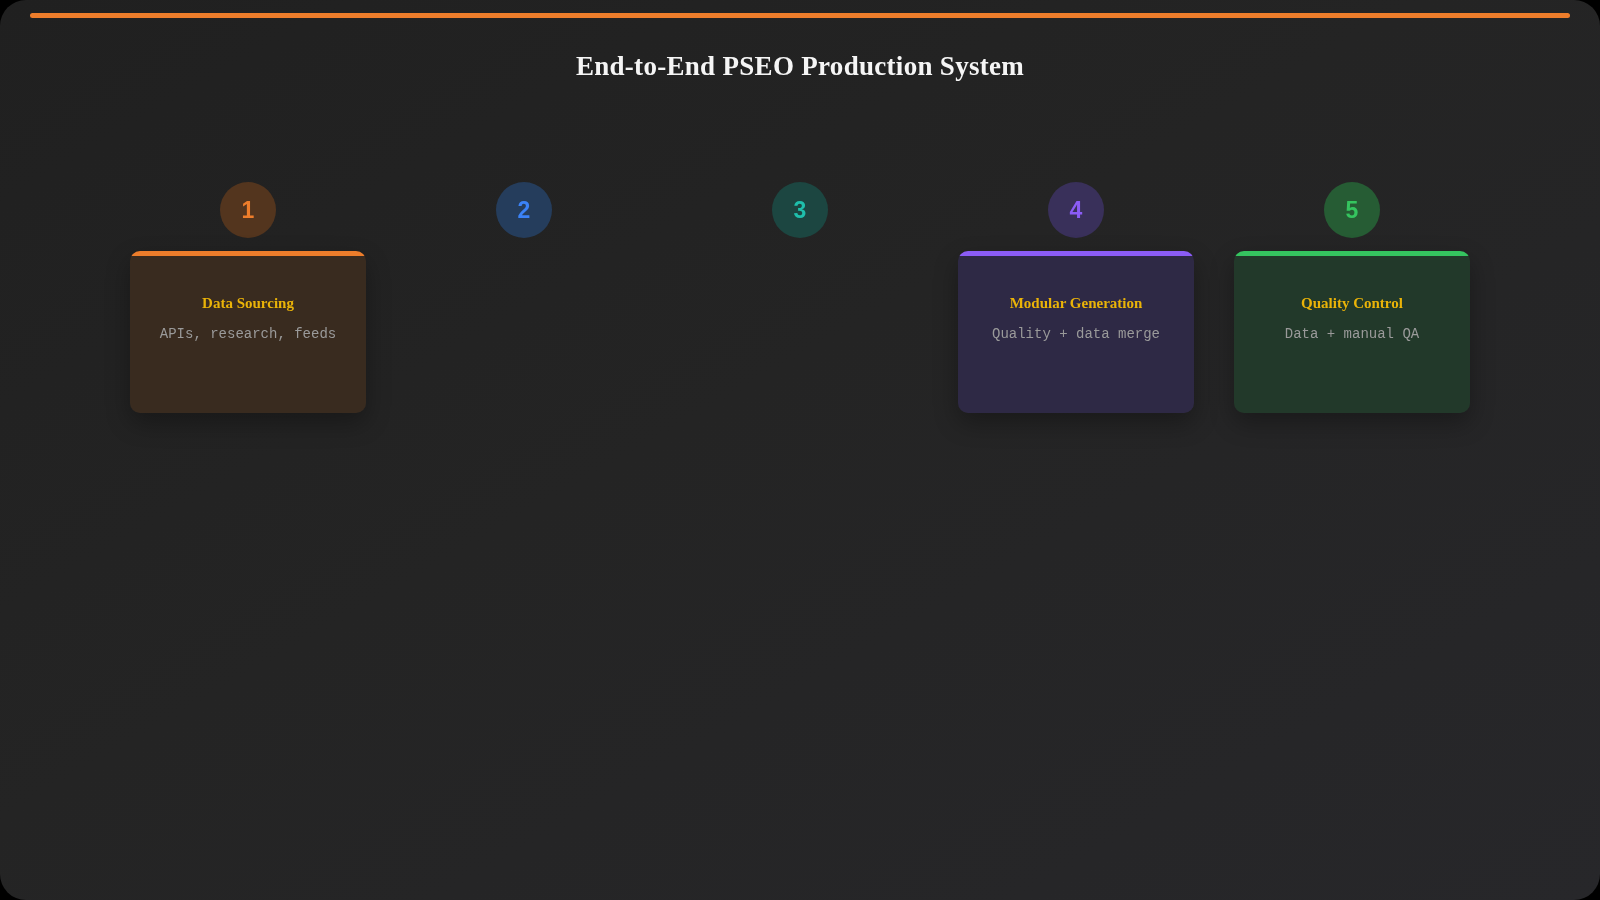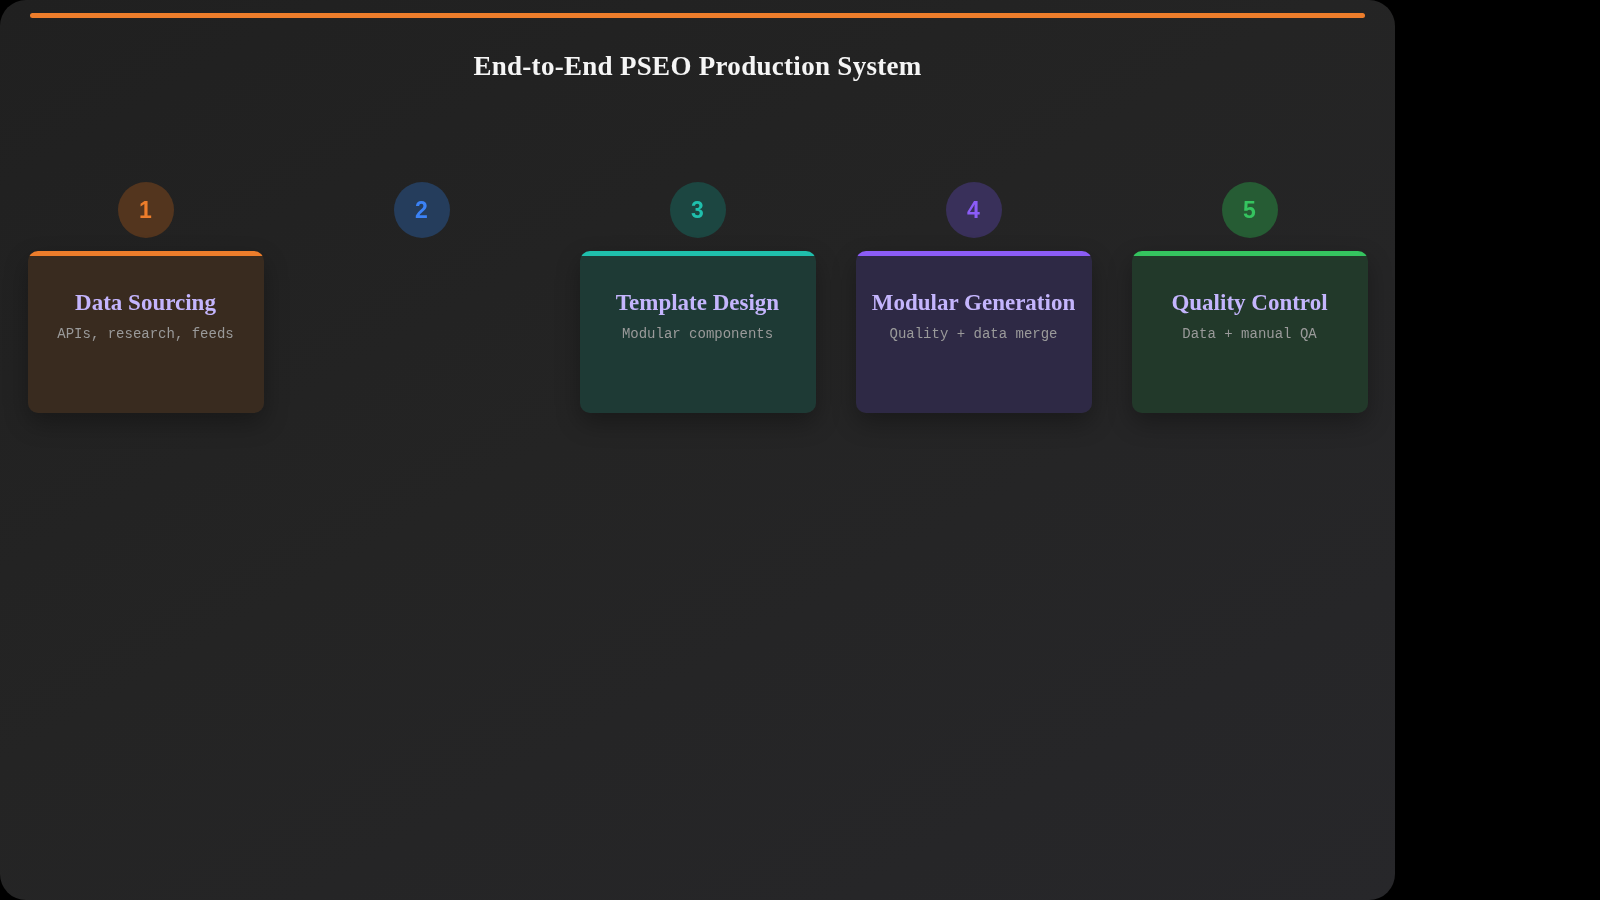--- a/index.html
+++ b/index.html
@@ -2,21 +2,21 @@
 <html><head>
 <meta charset="utf-8">
 <style>
   html, body {
     margin: 0;
     padding: 0;
     background: #000;
   }
   .canvas {
     position: relative;
-    width: 1395px;
+    width: 1600px;
     height: 900px;
     border-radius: 26px;
     overflow: hidden;
     background: linear-gradient(150deg, #202020 0%, #242424 45%, #27272a 100%);
     font-family: "Liberation Serif", serif;
   }
   .top-rule {
     position: absolute;
     top: 13px;
     left: 30px;
@@ -75,22 +75,22 @@
     background: var(--accent);
   }
   .stage-card-body {
     height: 157px;
     background: var(--card-bg);
     text-align: center;
     padding-top: 36px;
     box-sizing: border-box;
   }
   .stage-title {
-    color: #c4b5fd;
-    font-size: 23px;
+    color: #eab308;
+    font-size: 15px;
     font-weight: bold;
     line-height: 22px;
     margin: 0 0 11px 0;
   }
   .stage-subtitle {
     color: #9a9a9a;
     font-family: "Liberation Mono", monospace;
     font-size: 14px;
     line-height: 18px;
     margin: 8px;
@@ -117,27 +117,20 @@
         </div>
       </div>
     </div>
 
     <div class="stage" style="--accent: #3b82f6; --circle-bg: #253d5c; --card-bg: #232e45;">
       <div class="stage-circle">2</div>
     </div>
 
     <div class="stage" style="--accent: #1fbfac; --circle-bg: #1c4641; --card-bg: #1e3a35;">
       <div class="stage-circle">3</div>
-      <div class="stage-card">
-        <div class="stage-card-bar"></div>
-        <div class="stage-card-body">
-          <p class="stage-title">Template Design</p>
-          <p class="stage-subtitle">Modular components</p>
-        </div>
-      </div>
     </div>
 
     <div class="stage" style="--accent: #8b5cf6; --circle-bg: #39305a; --card-bg: #2e2945;">
       <div class="stage-circle">4</div>
       <div class="stage-card">
         <div class="stage-card-bar"></div>
         <div class="stage-card-body">
           <p class="stage-title">Modular Generation</p>
           <p class="stage-subtitle">Quality + data merge</p>
         </div>

